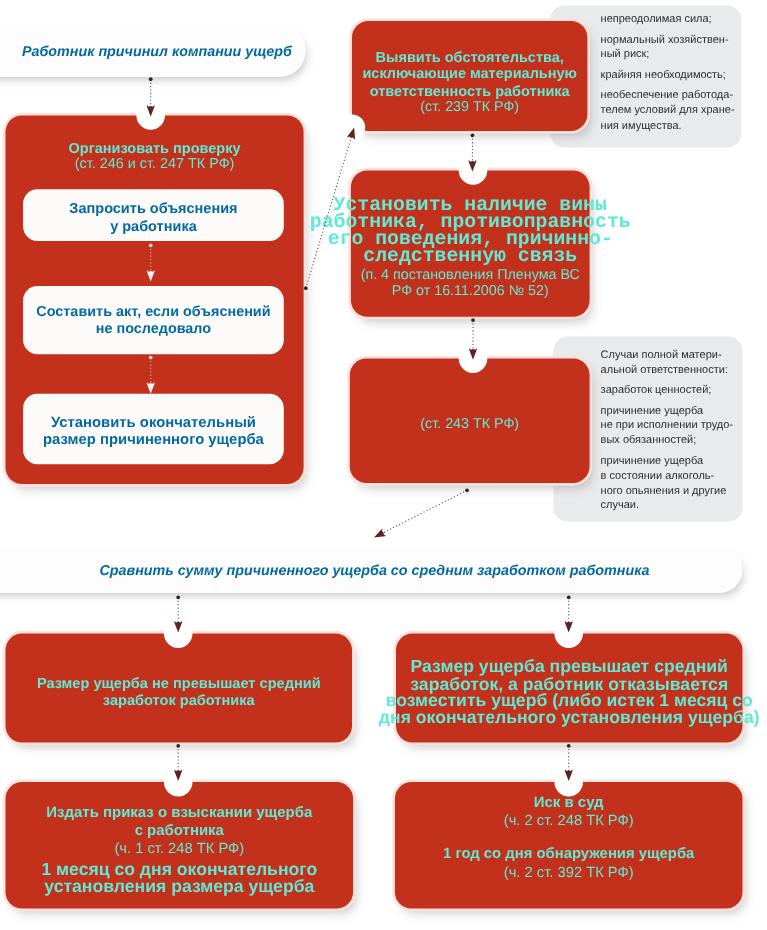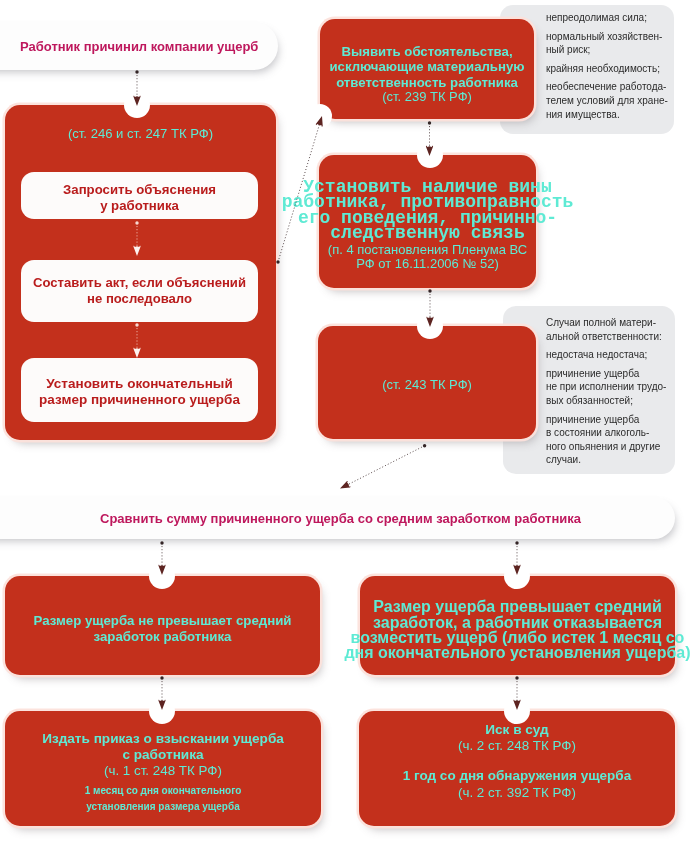--- a/index.html
+++ b/index.html
@@ -8,21 +8,21 @@
   #stage{position:relative;width:697px;height:845px;}
   .abs{position:absolute;box-sizing:border-box;}
 
   
   .pill{
     background:#fdfdfd;
     border-radius:26px;
     box-shadow:3px 5px 9px -3px rgba(110,110,118,0.42);
     display:flex;align-items:center;
   }
-  .pill-text{ color:#be185d; font-weight:bold; }
+  .pill-text{ color:#0369a1; font-weight:bold;font-style:italic; }
 
   
   .redbox{
     background:#c3301c;
     border-radius:15px;
     box-shadow:0 0 0 2.5px rgba(252,225,219,0.95), 4px 6px 10px -3px rgba(120,110,115,0.45);
     color:#5eead4;
     text-align:center;
     display:flex;flex-direction:column;align-items:center;justify-content:center;
   }
@@ -36,21 +36,21 @@
     width:26px;height:26px;top:-13px;left:50%;margin-left:-13px;
   }
   .notch-l{
     position:absolute;background:#ffffff;border-radius:50%;
     width:28px;height:28px;left:-14px;
   }
 
   
   .whitebox{
     background:#fdfbfa;border-radius:13px;
-    color:#b91c1c;text-align:center;font-weight:bold;
+    color:#0369a1;text-align:center;font-weight:bold;
     display:flex;align-items:center;justify-content:center;
     line-height:1.3;
   }
 
   
   .graybox{
     background:#e9eaec;border-radius:13px;color:#2b2b2b;
   }
   .graybox p{margin:0 0 5px 0;line-height:13.6px;white-space:nowrap;}
   .graybox p:last-child{margin-bottom:0;}
@@ -69,31 +69,32 @@
 
   <div class="abs graybox" style="left:500px;top:5px;width:174px;height:129px;padding:6px 10px 0 46px;font-size:10px;">
     <p>непреодолимая сила;</p>
     <p>нормальный хозяйствен-<br>ный риск;</p>
     <p>крайняя необходимость;</p>
     <p>необеспечение работода-<br>телем условий для хране-<br>ния имущества.</p>
   </div>
 
   <div class="abs graybox" style="left:503px;top:306px;width:172px;height:168px;padding:10px 10px 0 43px;font-size:10px;">
     <p>Случаи полной матери-<br>альной ответственности:</p>
-    <p>недостача недостача;</p>
+    <p>заработок ценностей;</p>
     <p>причинение ущерба<br>не при исполнении трудо-<br>вых обязанностей;</p>
     <p>причинение ущерба<br>в состоянии алкоголь-<br>ного опьянения и другие<br>случаи.</p>
   </div>
 
   <div class="abs pill" style="left:-40px;top:22px;width:318px;height:48px;">
     <span class="pill-text" style="font-size:13px;margin-left:60px;">Работник причинил компании ущерб</span>
   </div>
 
   <div class="abs redbox" style="left:5px;top:105px;width:271px;height:335px;justify-content:flex-start;padding-top:22px;">
     <div class="notch" style="left:132px;margin-left:-13px;"></div>
+    <div class="t1" style="font-size:13.2px;">Организовать проверку</div>
     <div class="t2" style="font-size:13.1px;line-height:14.8px;">(ст. 246 и ст. 247 ТК РФ)</div>
   </div>
 
   <div class="abs whitebox" style="left:21px;top:172px;width:237px;height:47px;font-size:13.2px;line-height:16px;padding-top:4px;">
     <span>Запросить объяснения<br>у работника</span>
   </div>
   <div class="abs whitebox" style="left:21px;top:260px;width:237px;height:62px;font-size:13.1px;line-height:16px;">
     <span>Составить акт, если объяснений<br>не последовало</span>
   </div>
   <div class="abs whitebox" style="left:21px;top:358px;width:237px;height:64px;font-size:13.5px;line-height:16.5px;padding-top:4px;">
@@ -128,21 +129,21 @@
 
   <div class="abs redbox" style="left:360px;top:576px;width:315px;height:99px;padding-top:9px;">
     <div class="notch" style="left:157px;margin-left:-13px;"></div>
     <div class="t1" style="font-size:16px;line-height:15.3px;">Размер ущерба превышает средний<br>заработок, а работник отказывается<br>возместить ущерб (либо истек 1 месяц со<br>дня окончательного установления ущерба)</div>
   </div>
 
   <div class="abs redbox" style="left:5px;top:711px;width:316px;height:115px;padding-top:10px;">
     <div class="notch" style="left:157px;margin-left:-13px;"></div>
     <div class="t1" style="font-size:13.6px;line-height:16px;">Издать приказ о взыскании ущерба<br>с работника</div>
     <div class="t2" style="font-size:13.4px;line-height:16.5px;">(ч. 1 ст. 248 ТК РФ)</div>
-    <div class="t1" style="font-size:10px;line-height:16.5px;margin-top:3px;">1 месяц со дня окончательного<br>установления размера ущерба</div>
+    <div class="t1" style="font-size:16px;line-height:16.5px;margin-top:3px;">1 месяц со дня окончательного<br>установления размера ущерба</div>
   </div>
 
   <div class="abs redbox" style="left:359px;top:711px;width:316px;height:115px;padding-bottom:14px;">
     <div class="notch" style="left:158px;margin-left:-13px;"></div>
     <div class="t1" style="font-size:13.6px;line-height:16px;">Иск в суд</div>
     <div class="t2" style="font-size:13.4px;line-height:16.5px;">(ч. 2 ст. 248 ТК РФ)</div>
     <div class="t1" style="font-size:13.5px;line-height:16.5px;margin-top:14px;">1 год со дня обнаружения ущерба</div>
     <div class="t2" style="font-size:13.4px;line-height:16.5px;">(ч. 2 ст. 392 ТК РФ)</div>
   </div>
 

